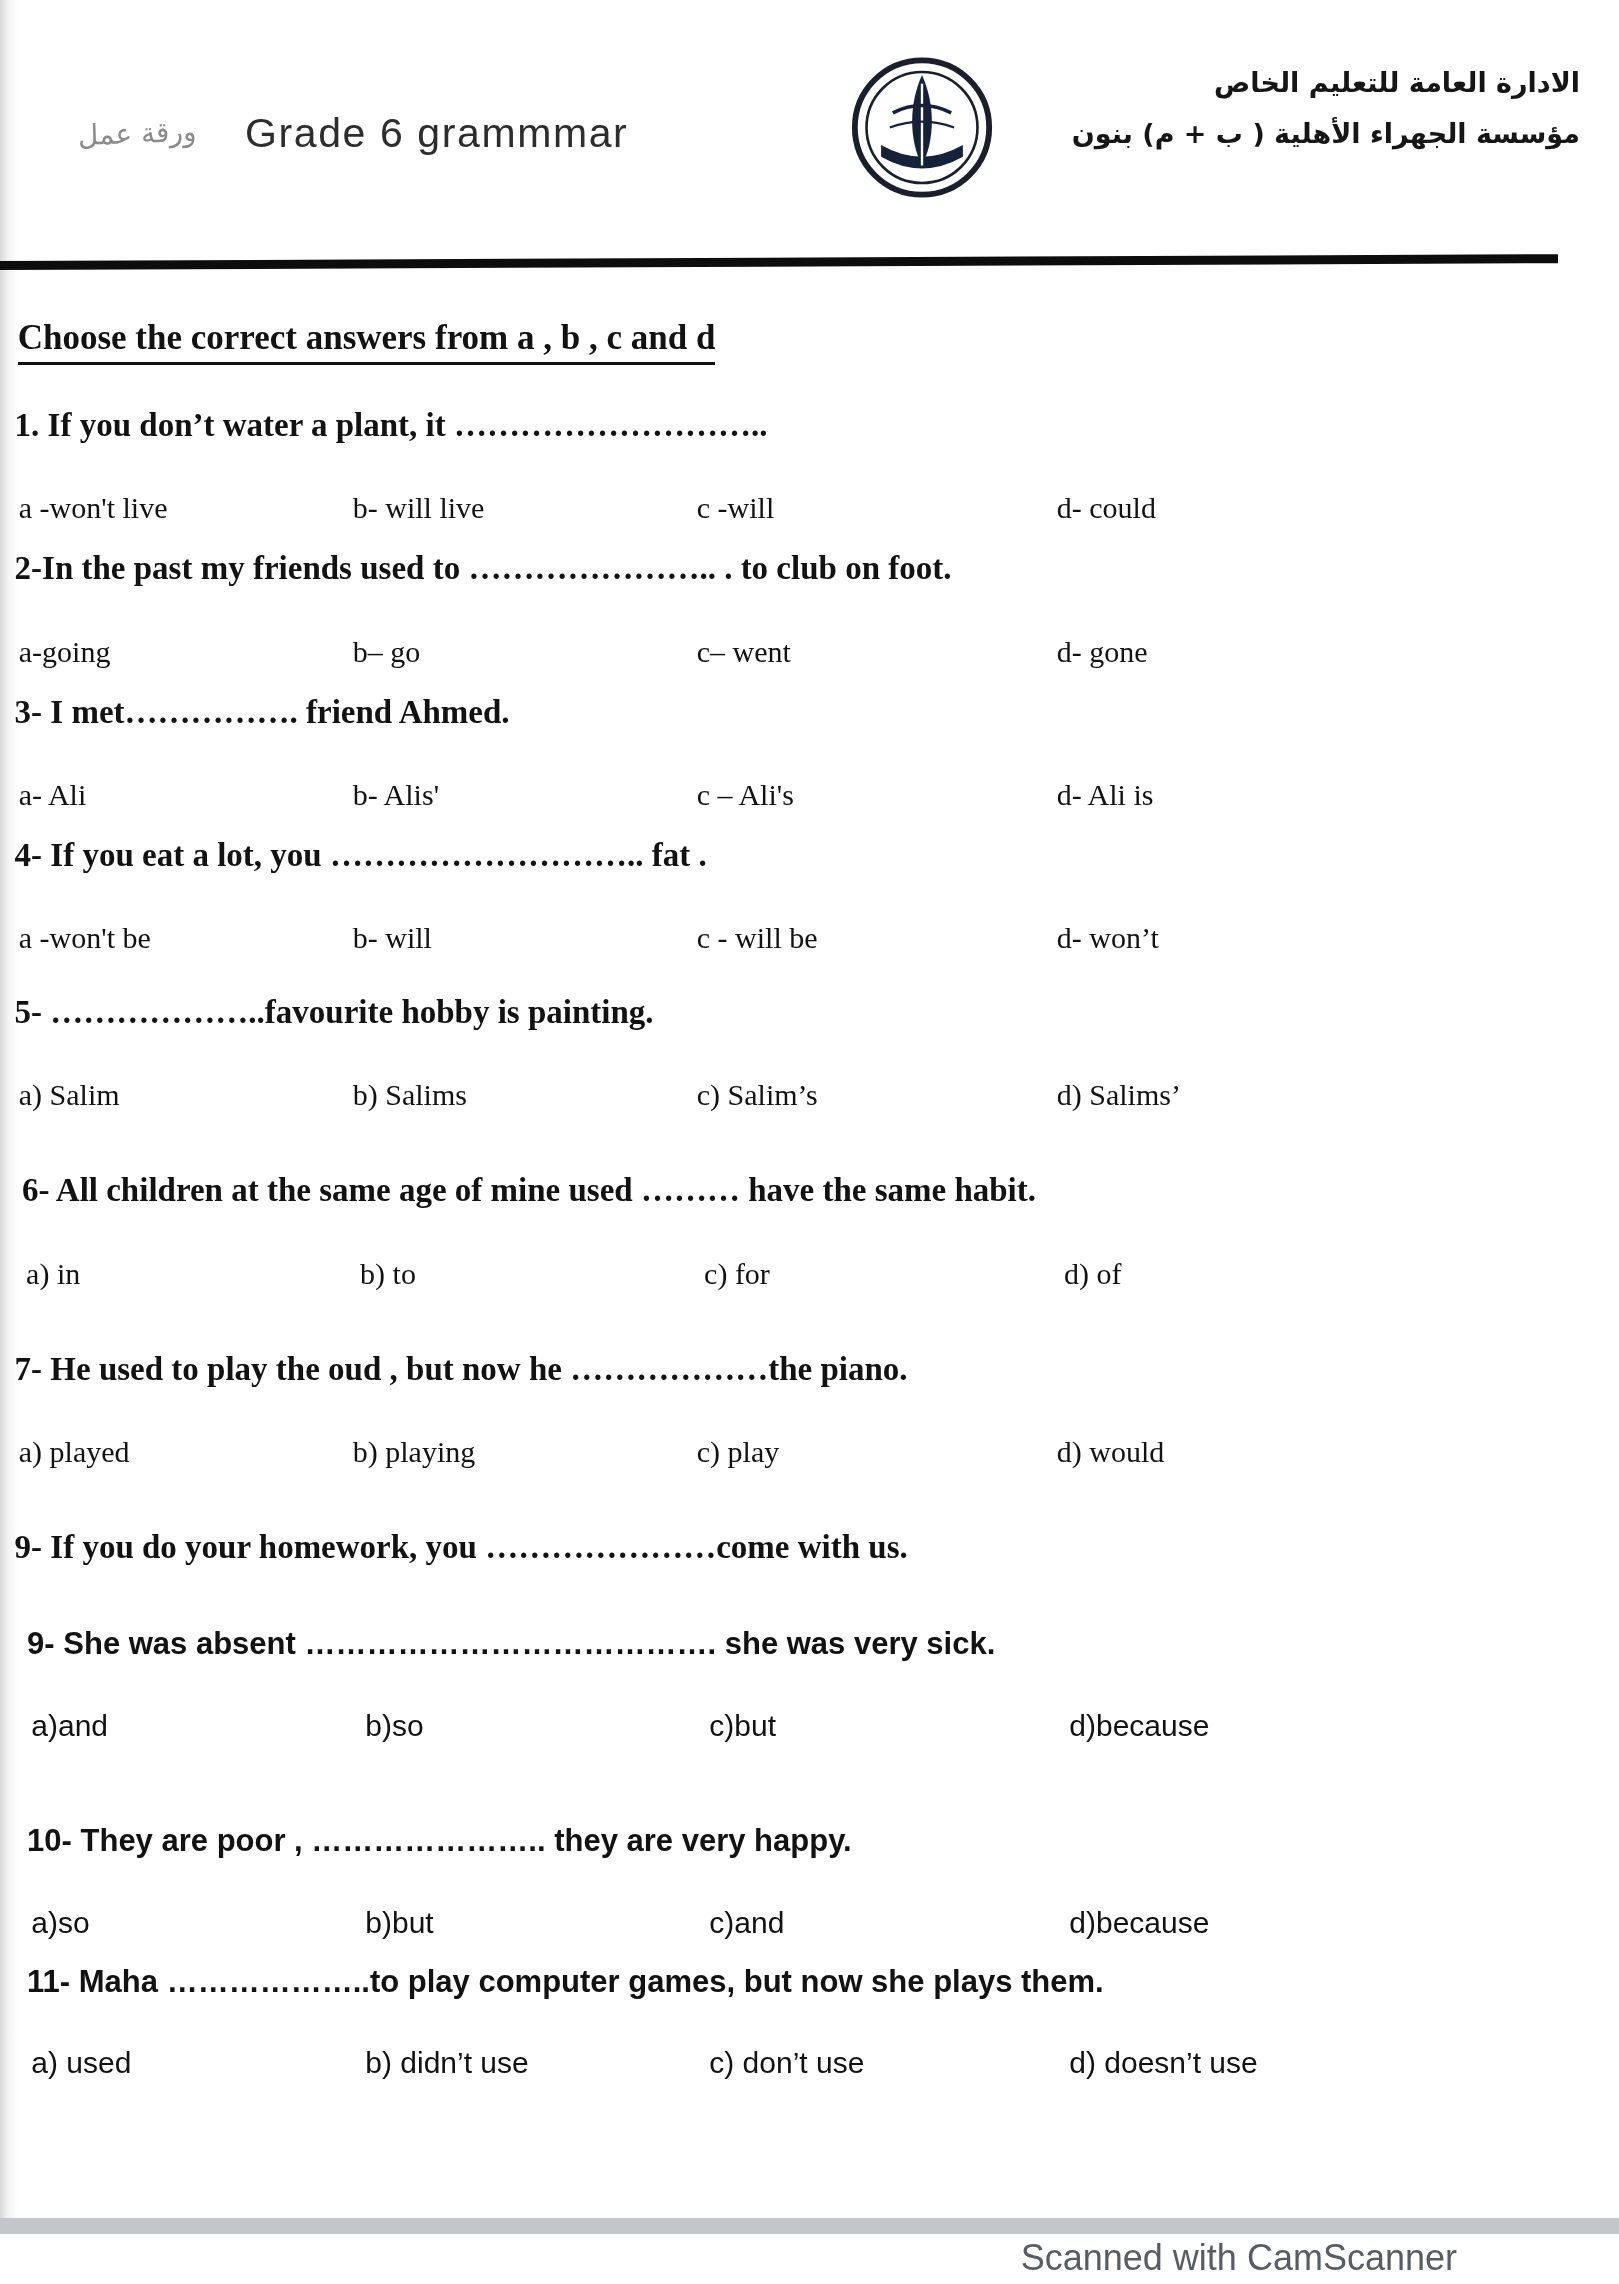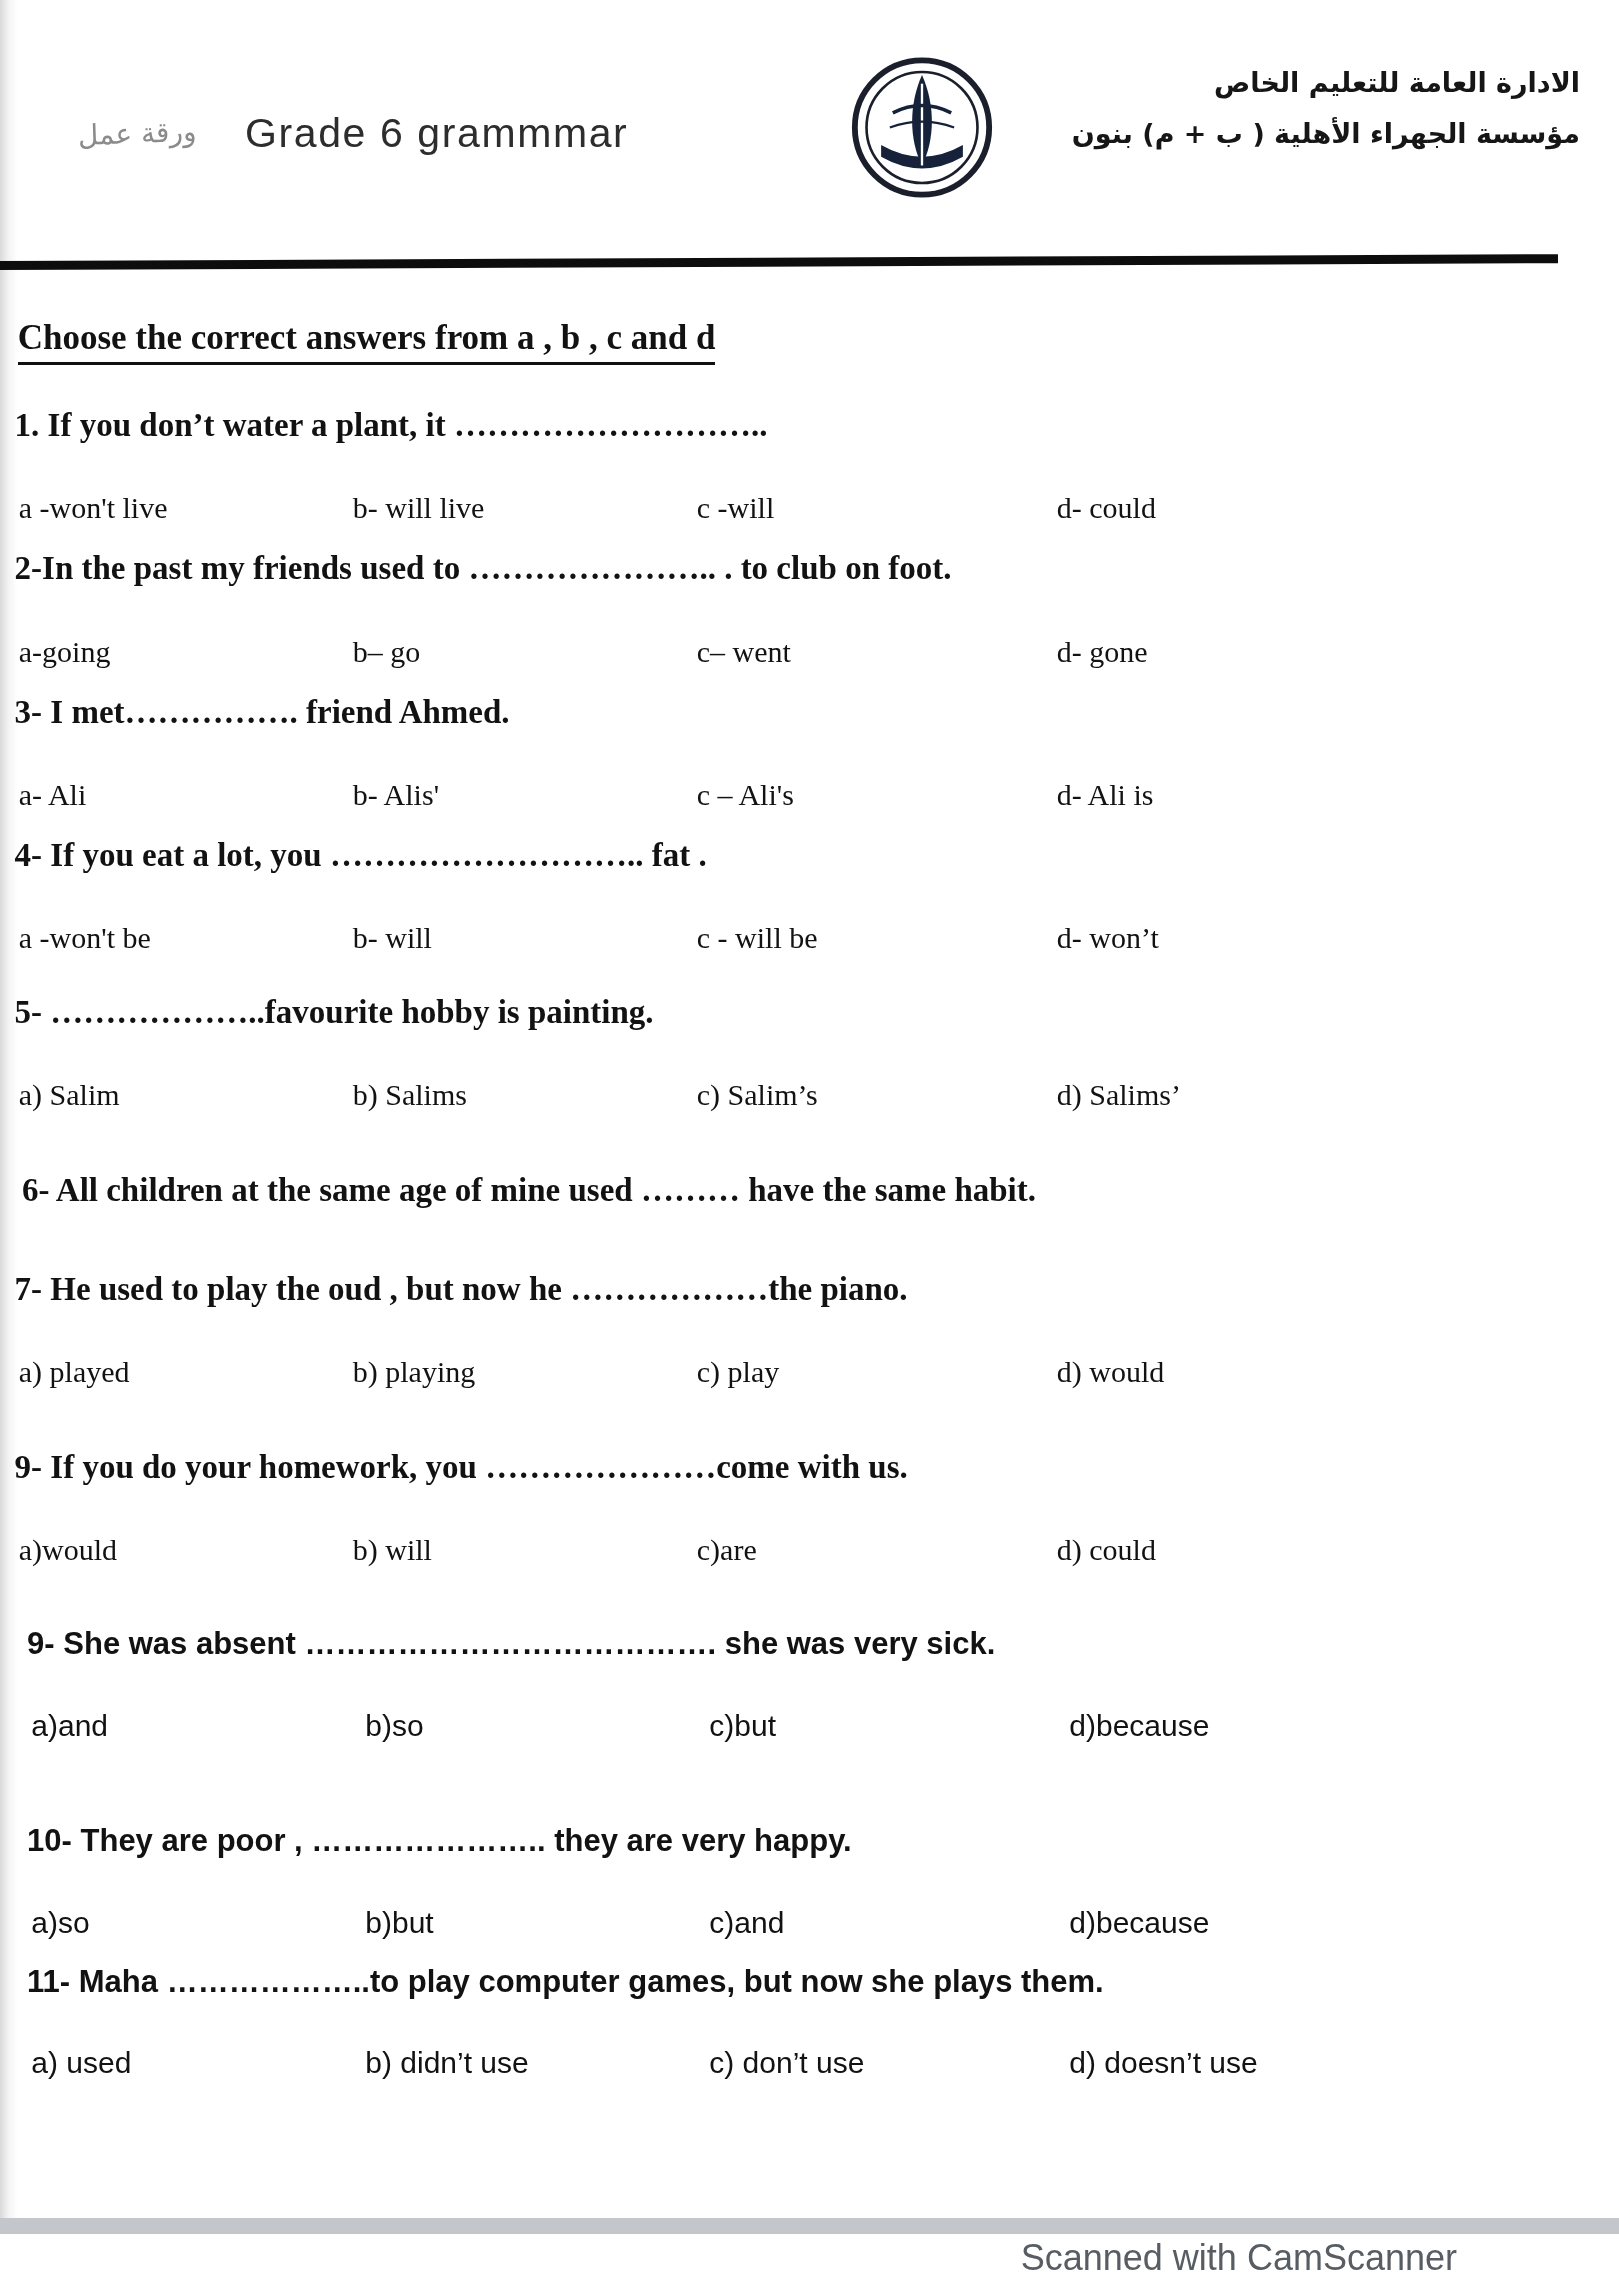--- a/index.html
+++ b/index.html
@@ -169,40 +169,40 @@
       <div class="options">
         <span>a) Salim</span>
         <span>b) Salims</span>
         <span>c) Salim’s</span>
         <span>d) Salims’</span>
       </div>
     </section>
 
     <section class="question q6">
       <div class="q-text">6- All children at the same age of mine used ……… have the same habit.</div>
+      <div class="options">
+        <span>a) in</span>
+        <span>b) to</span>
+        <span>c) for</span>
+        <span>d) of</span>
+      </div>
     </section>
 
     <section class="question q7">
       <div class="q-text">7- He used to play the oud , but now he ………………the piano.</div>
       <div class="options">
         <span>a) played</span>
         <span>b) playing</span>
         <span>c) play</span>
         <span>d) would</span>
       </div>
     </section>
 
     <section class="question q8">
       <div class="q-text">9- If you do your homework, you …………………come with us.</div>
-      <div class="options">
-        <span>a)would</span>
-        <span>b) will</span>
-        <span>c)are</span>
-        <span>d) could</span>
-      </div>
     </section>
 
     <section class="question sans q9">
       <div class="q-text">9- She was absent …………………………………. she was very sick.</div>
       <div class="options">
         <span>a)and</span>
         <span>b)so</span>
         <span>c)but</span>
         <span>d)because</span>
       </div>

